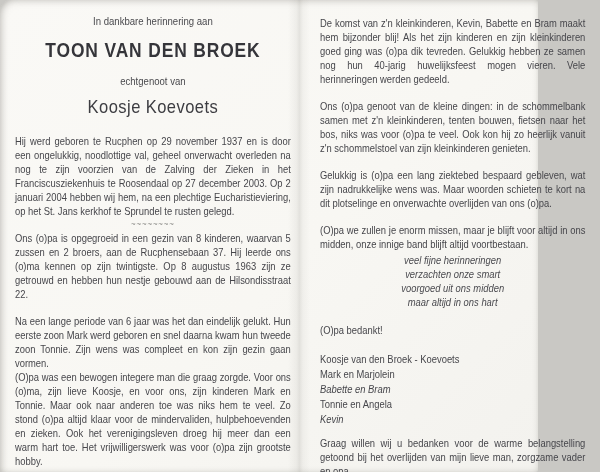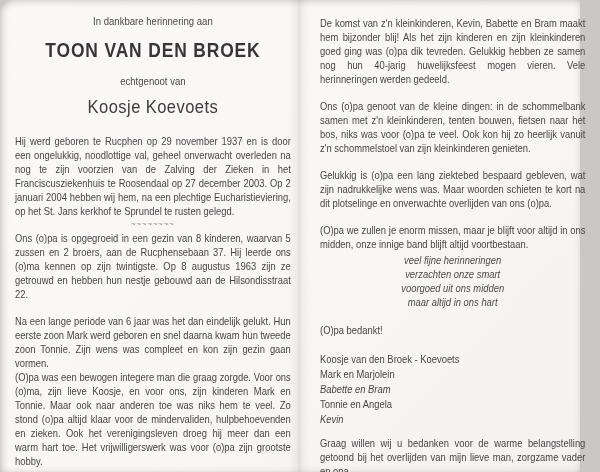--- a/index.html
+++ b/index.html
@@ -6,21 +6,21 @@
     margin: 0;
     padding: 0;
     width: 600px;
     height: 472px;
     overflow: hidden;
     background: #c9c8c4;
     font-family: "Liberation Sans", sans-serif;
   }
   .card {
     position: relative;
-    width: 580px;
+    width: 538px;
     height: 472px;
     box-sizing: border-box;
     background: linear-gradient(135deg, #faf9f6 0%, #f8f7f3 55%, #f3f2ee 100%);
     border-radius: 11px 2px 2px 2px;
     box-shadow:
       inset 4px 3px 8px -4px rgba(110,108,100,0.55),
       inset -3px -3px 7px -5px rgba(110,108,100,0.40);
     display: flex;
   }
   .fold {

